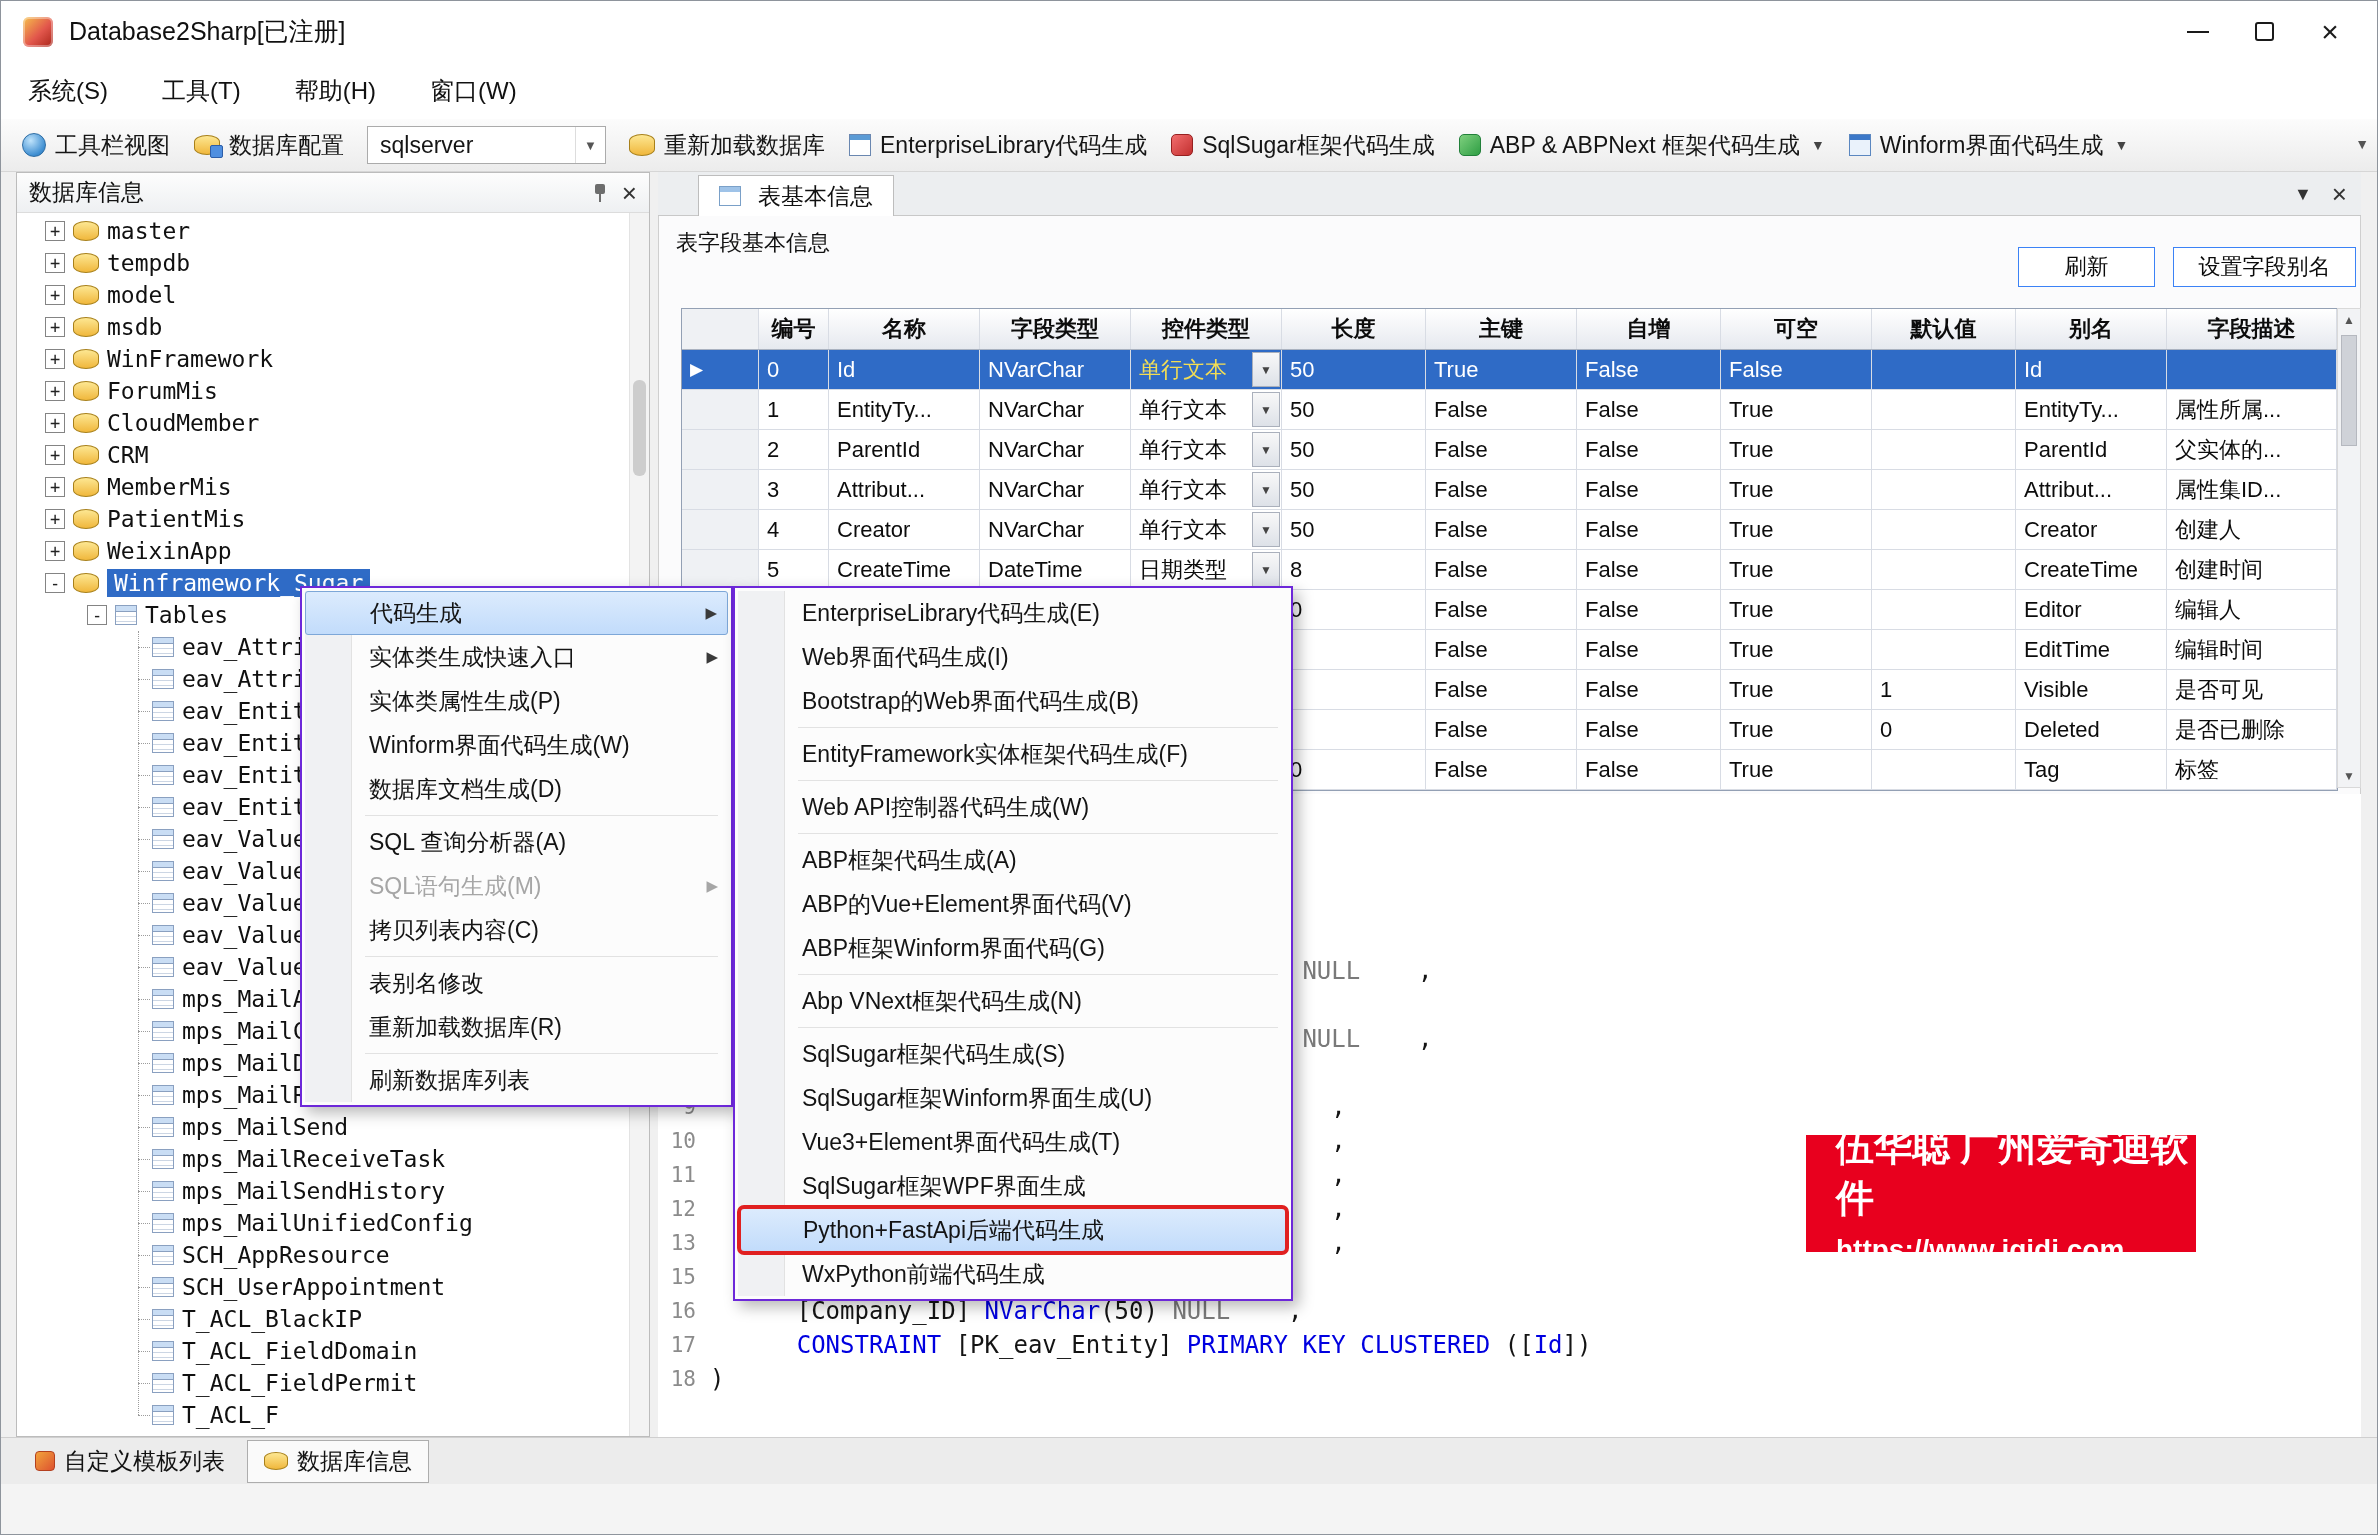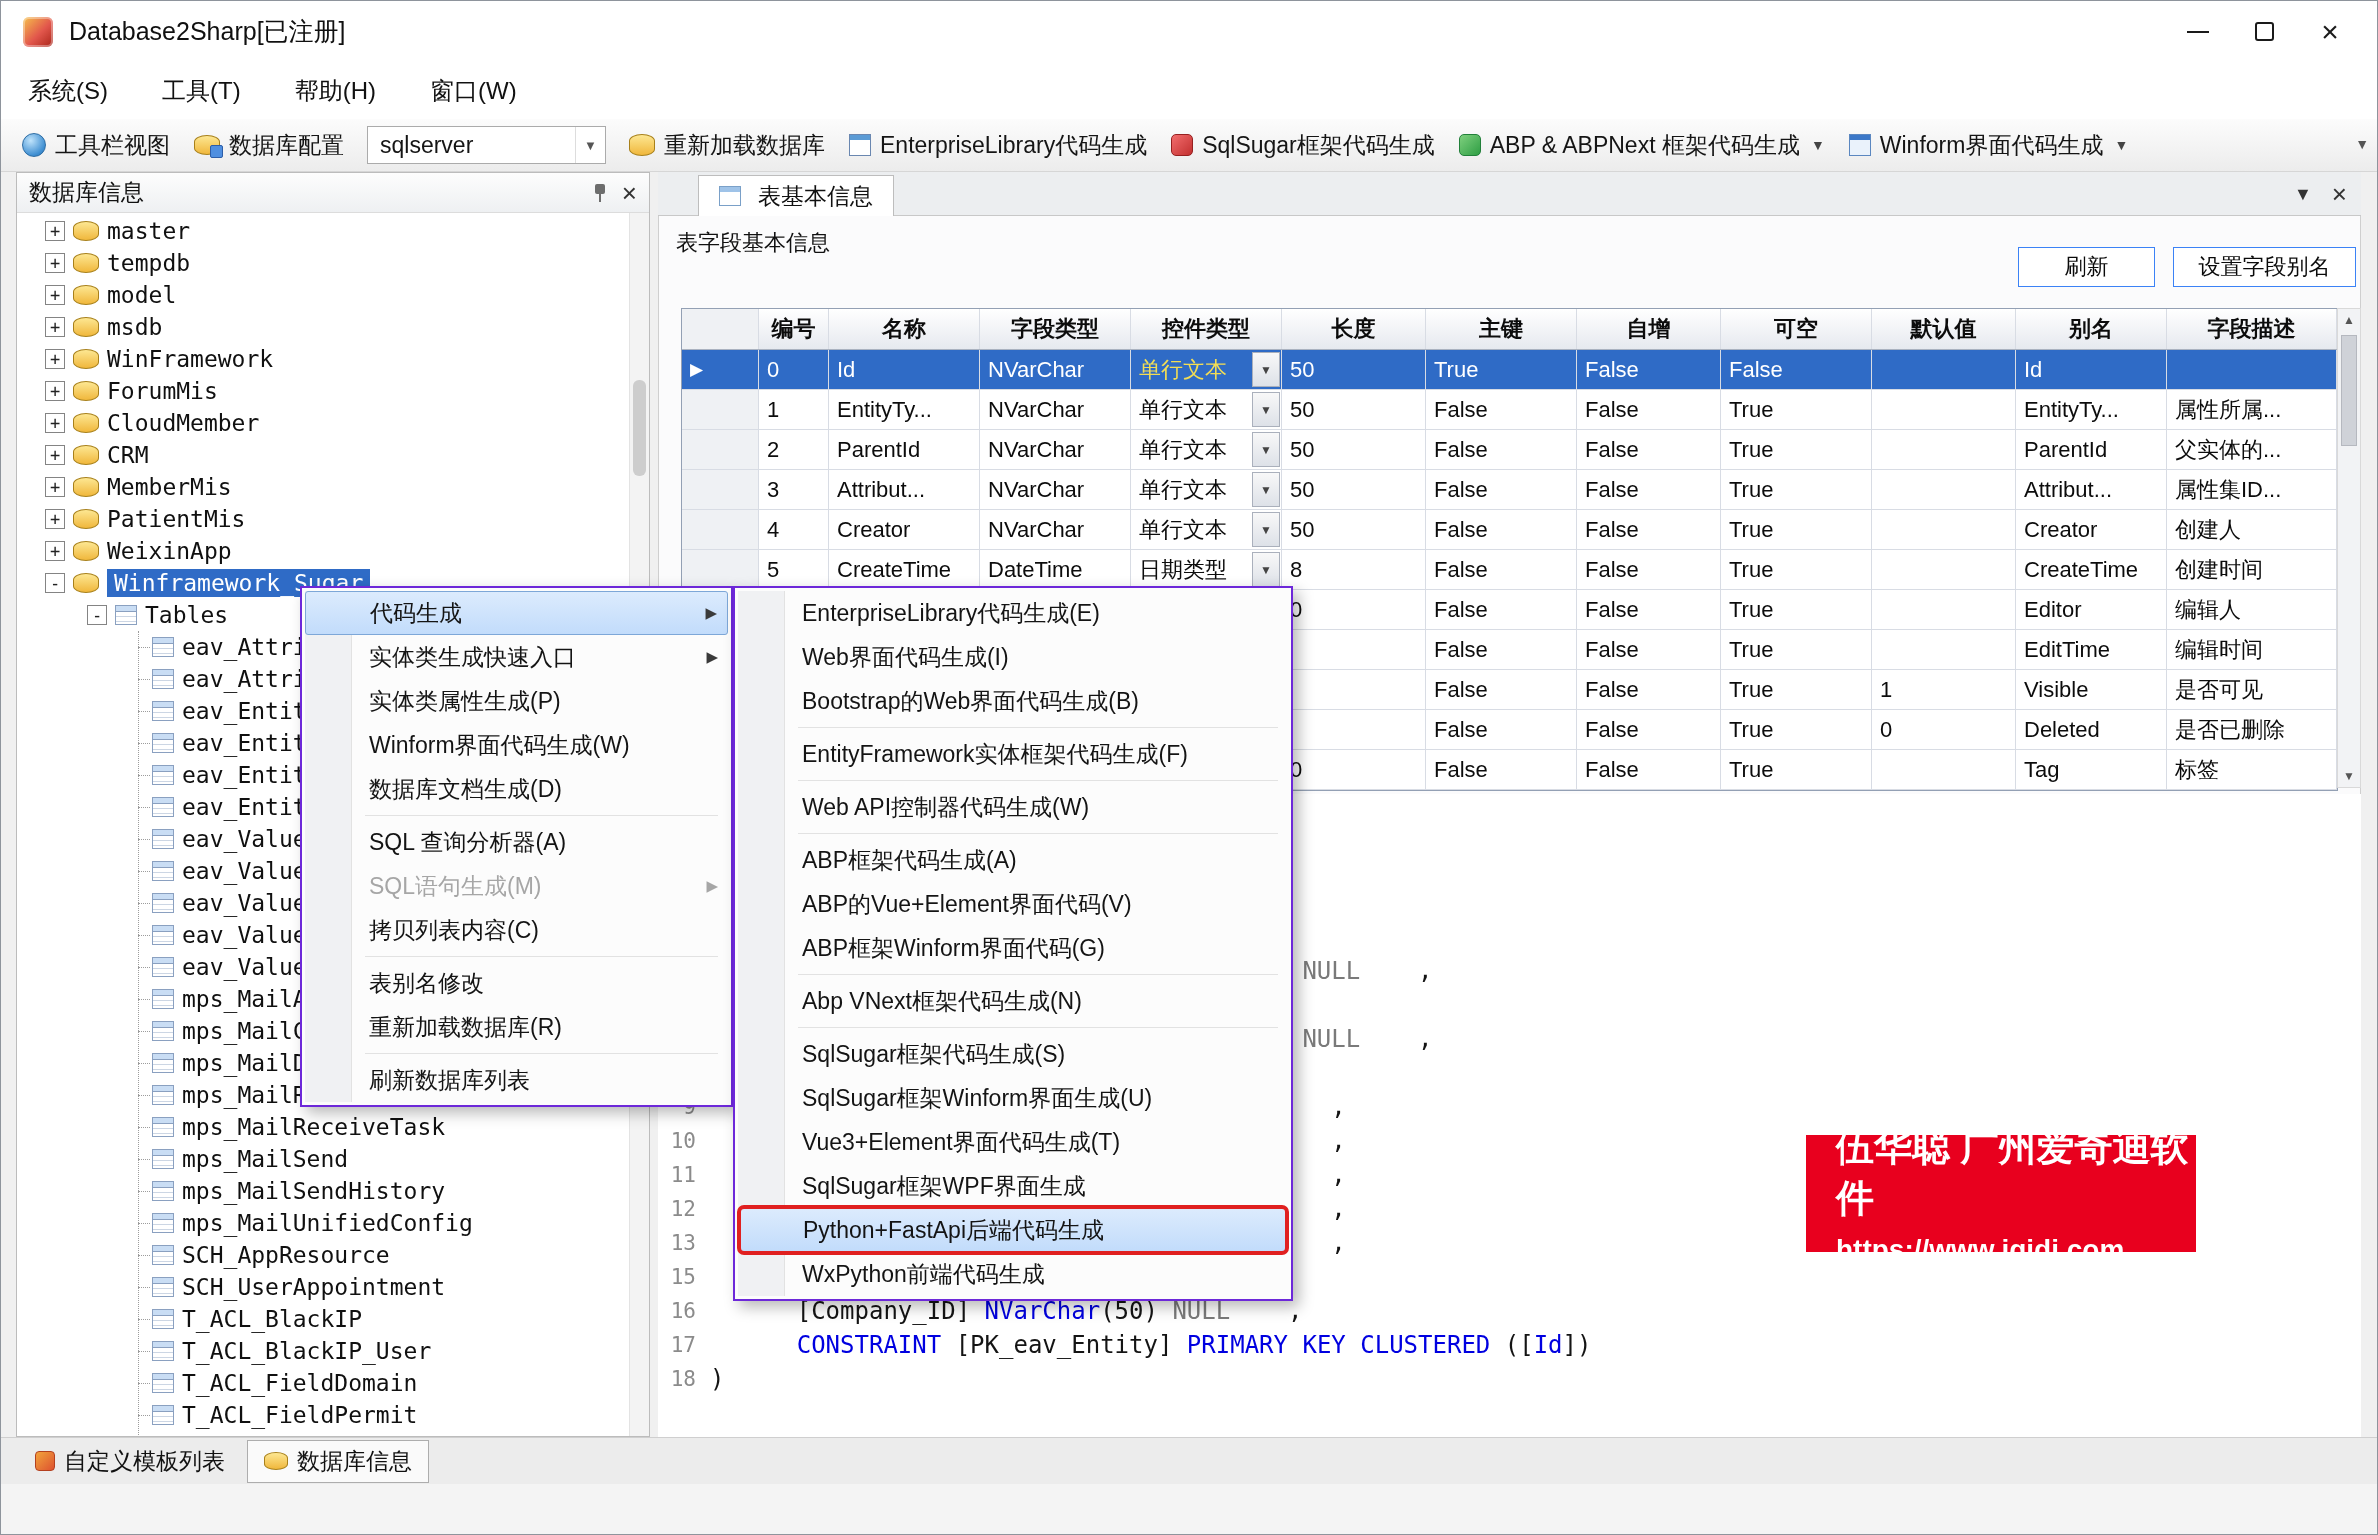--- a/index.html
+++ b/index.html
@@ -319,49 +319,45 @@
           <div class="tree-row lvl2 leaf">
             <span class="tbl-icon"></span>
             <span class="tree-label">mps_MailDe</span>
           </div>
           <div class="tree-row lvl2 leaf">
             <span class="tbl-icon"></span>
             <span class="tree-label">mps_MailRe</span>
           </div>
           <div class="tree-row lvl2 leaf">
             <span class="tbl-icon"></span>
+            <span class="tree-label">mps_MailSend</span>
+          </div>
+          <div class="tree-row lvl2 leaf">
+            <span class="tbl-icon"></span>
             <span class="tree-label">mps_MailReceiveTask</span>
           </div>
           <div class="tree-row lvl2 leaf">
             <span class="tbl-icon"></span>
-            <span class="tree-label">mps_MailSend</span>
-          </div>
-          <div class="tree-row lvl2 leaf">
-            <span class="tbl-icon"></span>
             <span class="tree-label">mps_MailSendHistory</span>
           </div>
           <div class="tree-row lvl2 leaf">
             <span class="tbl-icon"></span>
             <span class="tree-label">mps_MailUnifiedConfig</span>
           </div>
           <div class="tree-row lvl2 leaf">
             <span class="tbl-icon"></span>
             <span class="tree-label">SCH_AppResource</span>
           </div>
           <div class="tree-row lvl2 leaf">
             <span class="tbl-icon"></span>
             <span class="tree-label">SCH_UserAppointment</span>
           </div>
           <div class="tree-row lvl2 leaf">
             <span class="tbl-icon"></span>
             <span class="tree-label">T_ACL_BlackIP</span>
-          </div>
-          <div class="tree-row lvl2 leaf">
-            <span class="tbl-icon"></span>
-            <span class="tree-label">T_ACL_BlackIP_User</span>
           </div>
           <div class="tree-row lvl2 leaf">
             <span class="tbl-icon"></span>
             <span class="tree-label">T_ACL_FieldDomain</span>
           </div>
           <div class="tree-row lvl2 leaf">
             <span class="tbl-icon"></span>
             <span class="tree-label">T_ACL_FieldPermit</span>
           </div>
           <div class="tree-row lvl2 leaf">

